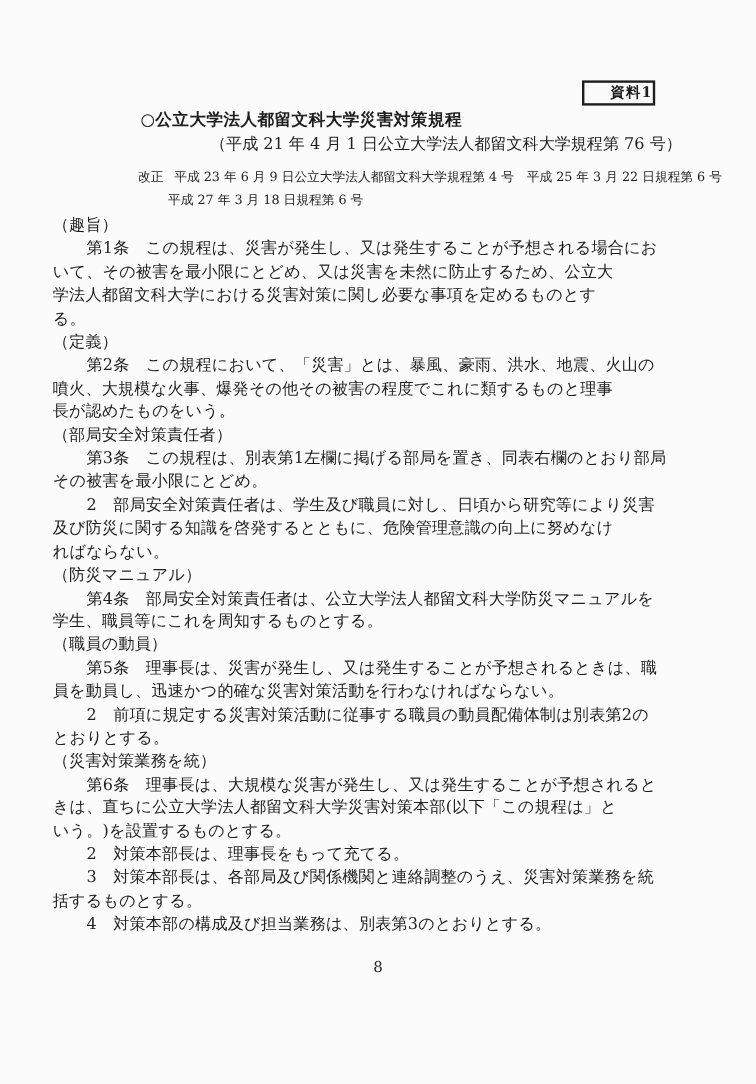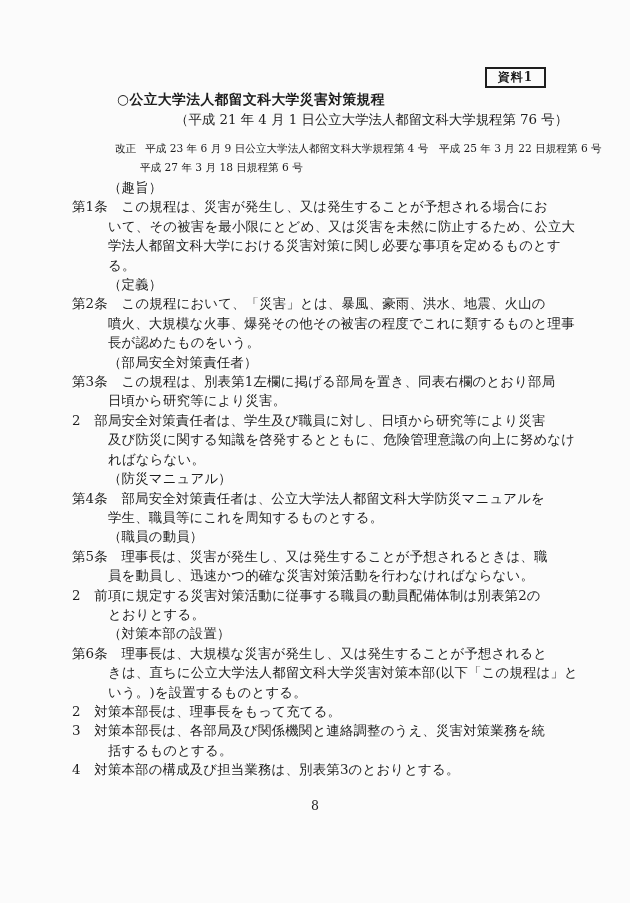--- a/index.html
+++ b/index.html
@@ -12,21 +12,21 @@
     width:630px;height:903px;
     background:var(--page_bg);
     color:var(--ink);
     font-family:"DejaVu Serif","Liberation Serif",serif;
     overflow:hidden;
   }
   .tag-box{
     position:absolute;left:485px;top:67px;
     width:57px;height:17px;
     border:2px solid var(--ink);
-    display:flex;align-items:center;justify-content:center;
+    display:flex;align-items:center;justify-content:flex-end;
     font-weight:bold;font-size:12px;
     letter-spacing:1px;
     background:var(--page_bg);
   }
   .title{
     position:absolute;left:117px;top:91px;margin:0;
     font-size:13.8px;font-weight:bold;letter-spacing:0.4px;
     white-space:nowrap;
   }
   .subtitle{
@@ -43,21 +43,21 @@
   .doc-body{
     position:absolute;left:0;top:179px;width:630px;
   }
   .line{
     height:19.42px;
     font-size:13.4px;
     letter-spacing:0.2px;
     white-space:nowrap;
   }
   .line.i0{padding-left:72px;}
-  .line.i1{padding-left:108px;}
+  .line.i1{padding-left:44px;}
   .pagenum{
     position:absolute;left:0;top:798px;width:630px;
     text-align:center;font-size:12.5px;
   }
 </style>
 </head>
 <body>
 
 <div class="sheet">
 
@@ -79,33 +79,33 @@
       <div class="line i0">第1条　この規程は、災害が発生し、又は発生することが予想される場合にお</div>
       <div class="line i1">いて、その被害を最小限にとどめ、又は災害を未然に防止するため、公立大</div>
       <div class="line i1">学法人都留文科大学における災害対策に関し必要な事項を定めるものとす</div>
       <div class="line i1">る。</div>
       <div class="line i1">（定義）</div>
       <div class="line i0">第2条　この規程において、「災害」とは、暴風、豪雨、洪水、地震、火山の</div>
       <div class="line i1">噴火、大規模な火事、爆発その他その被害の程度でこれに類するものと理事</div>
       <div class="line i1">長が認めたものをいう。</div>
       <div class="line i1">（部局安全対策責任者）</div>
       <div class="line i0">第3条　この規程は、別表第1左欄に掲げる部局を置き、同表右欄のとおり部局</div>
-      <div class="line i1">日頃から研究等により災害。</div>
+      <div class="line i1">その被害を最小限にとどめ。</div>
       <div class="line i0">2　部局安全対策責任者は、学生及び職員に対し、日頃から研究等により災害</div>
       <div class="line i1">及び防災に関する知識を啓発するとともに、危険管理意識の向上に努めなけ</div>
       <div class="line i1">ればならない。</div>
       <div class="line i1">（防災マニュアル）</div>
       <div class="line i0">第4条　部局安全対策責任者は、公立大学法人都留文科大学防災マニュアルを</div>
       <div class="line i1">学生、職員等にこれを周知するものとする。</div>
       <div class="line i1">（職員の動員）</div>
       <div class="line i0">第5条　理事長は、災害が発生し、又は発生することが予想されるときは、職</div>
       <div class="line i1">員を動員し、迅速かつ的確な災害対策活動を行わなければならない。</div>
       <div class="line i0">2　前項に規定する災害対策活動に従事する職員の動員配備体制は別表第2の</div>
       <div class="line i1">とおりとする。</div>
-      <div class="line i1">（対策本部の設置）</div>
+      <div class="line i1">（災害対策業務を統）</div>
       <div class="line i0">第6条　理事長は、大規模な災害が発生し、又は発生することが予想されると</div>
       <div class="line i1">きは、直ちに公立大学法人都留文科大学災害対策本部(以下「この規程は」と</div>
       <div class="line i1">いう。)を設置するものとする。</div>
       <div class="line i0">2　対策本部長は、理事長をもって充てる。</div>
       <div class="line i0">3　対策本部長は、各部局及び関係機関と連絡調整のうえ、災害対策業務を統</div>
       <div class="line i1">括するものとする。</div>
       <div class="line i0">4　対策本部の構成及び担当業務は、別表第3のとおりとする。</div>
     </div>
 
   <div class="pagenum">8</div>

